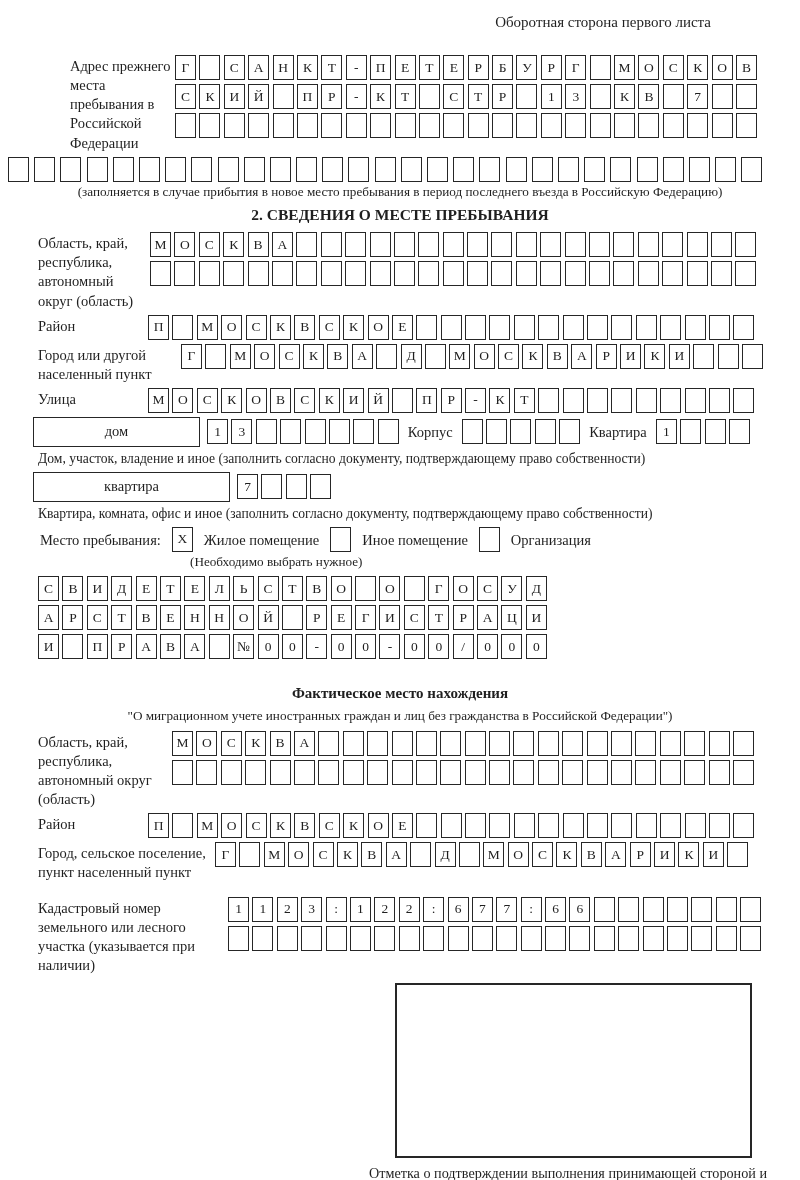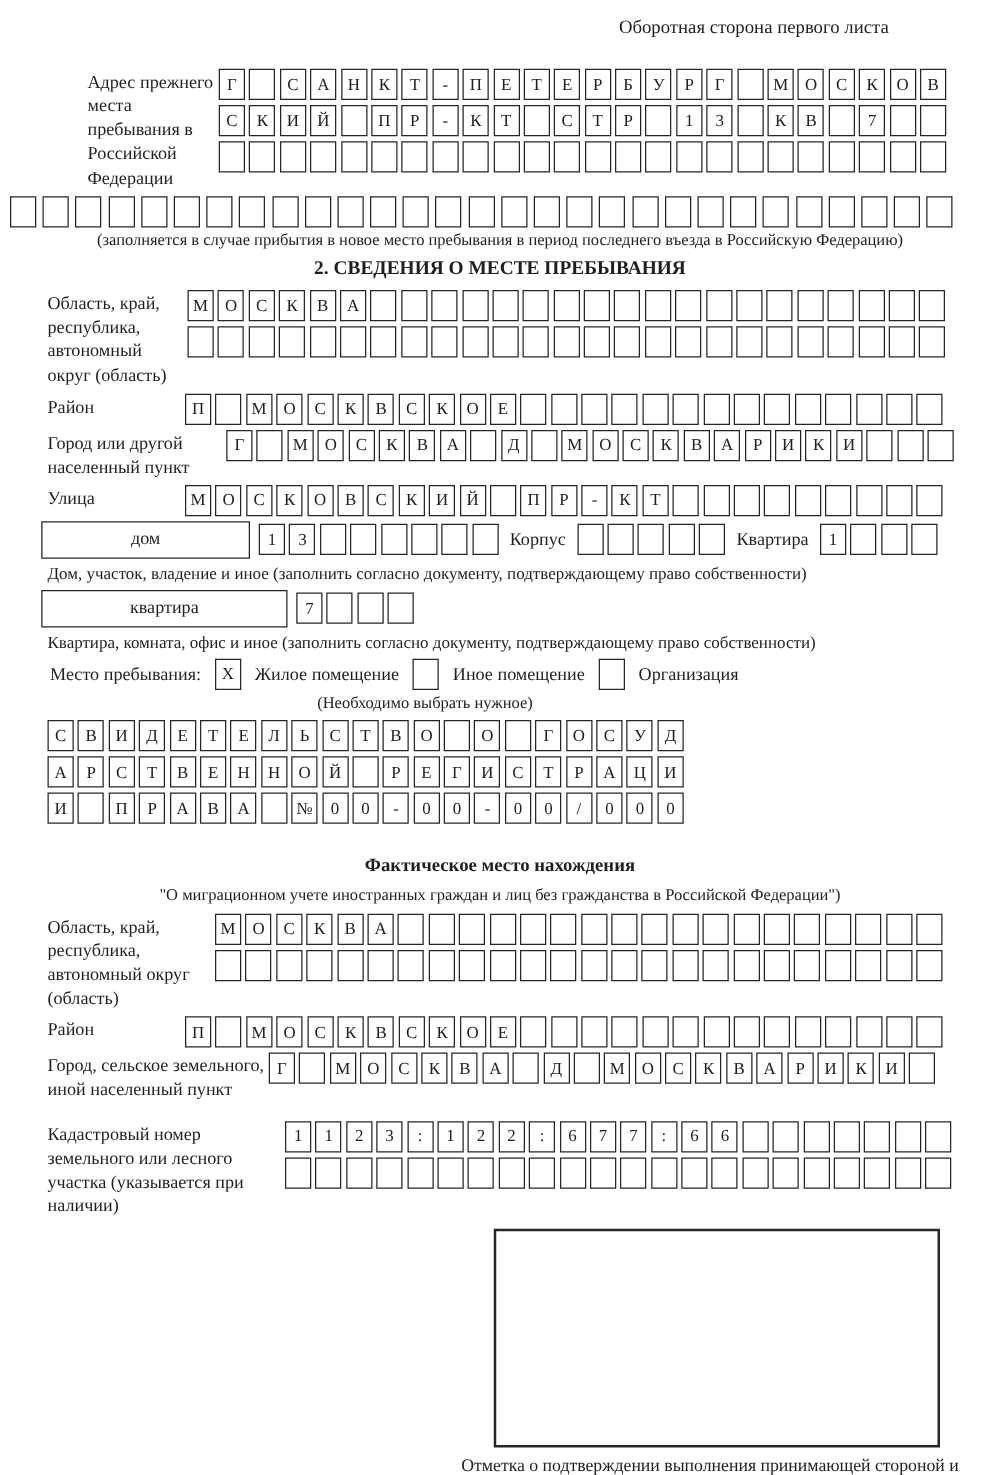--- a/index.html
+++ b/index.html
@@ -69,21 +69,21 @@
   .widebox {
     border: 1.5px solid #262626;
     height: 30px;
     display: flex; align-items: center; justify-content: center;
     font-size: 14.5px;
   }
   .dom-box { width: 167px; }
   .kv-box { width: 197px; }
   .inline-label { font-size: 14.5px; padding: 2px 2px 0 2px; }
   .stay-row { align-items: center; gap: 9px; margin-bottom: 2px; }
-  .choose-note { margin: 0 0 6px 190px; width: 300px; text-align: center; font-size: 13.2px; }
+  .choose-note { margin: 0 0 6px 190px; width: 300px; text-align: left; font-size: 13.2px; }
   .cad-row { margin-top: 14px; }
   .stamp-box {
     margin: 8px 0 0 395px;
     width: 357px; height: 175px;
     border: 2px solid #262626;
     background: #fff;
   }
   .stamp-note {
     margin: 6px 0 0 338px;
     width: 460px;
@@ -587,21 +587,21 @@
         <span class="cell"></span>
         <span class="cell"></span>
         <span class="cell"></span>
         <span class="cell"></span>
         <span class="cell"></span>
         <span class="cell"></span>
       </div>
   </div>
 
   <div class="frow">
-    <div class="label w-city2">Город, сельское земельного, иной населенный пункт</div>
+    <div class="label w-city2">Город, сельское поселение, пункт населенный пункт</div>
     <div class="cells">
         <span class="cell">Г</span>
         <span class="cell"></span>
         <span class="cell">М</span>
         <span class="cell">О</span>
         <span class="cell">С</span>
         <span class="cell">К</span>
         <span class="cell">В</span>
         <span class="cell">А</span>
         <span class="cell"></span>

